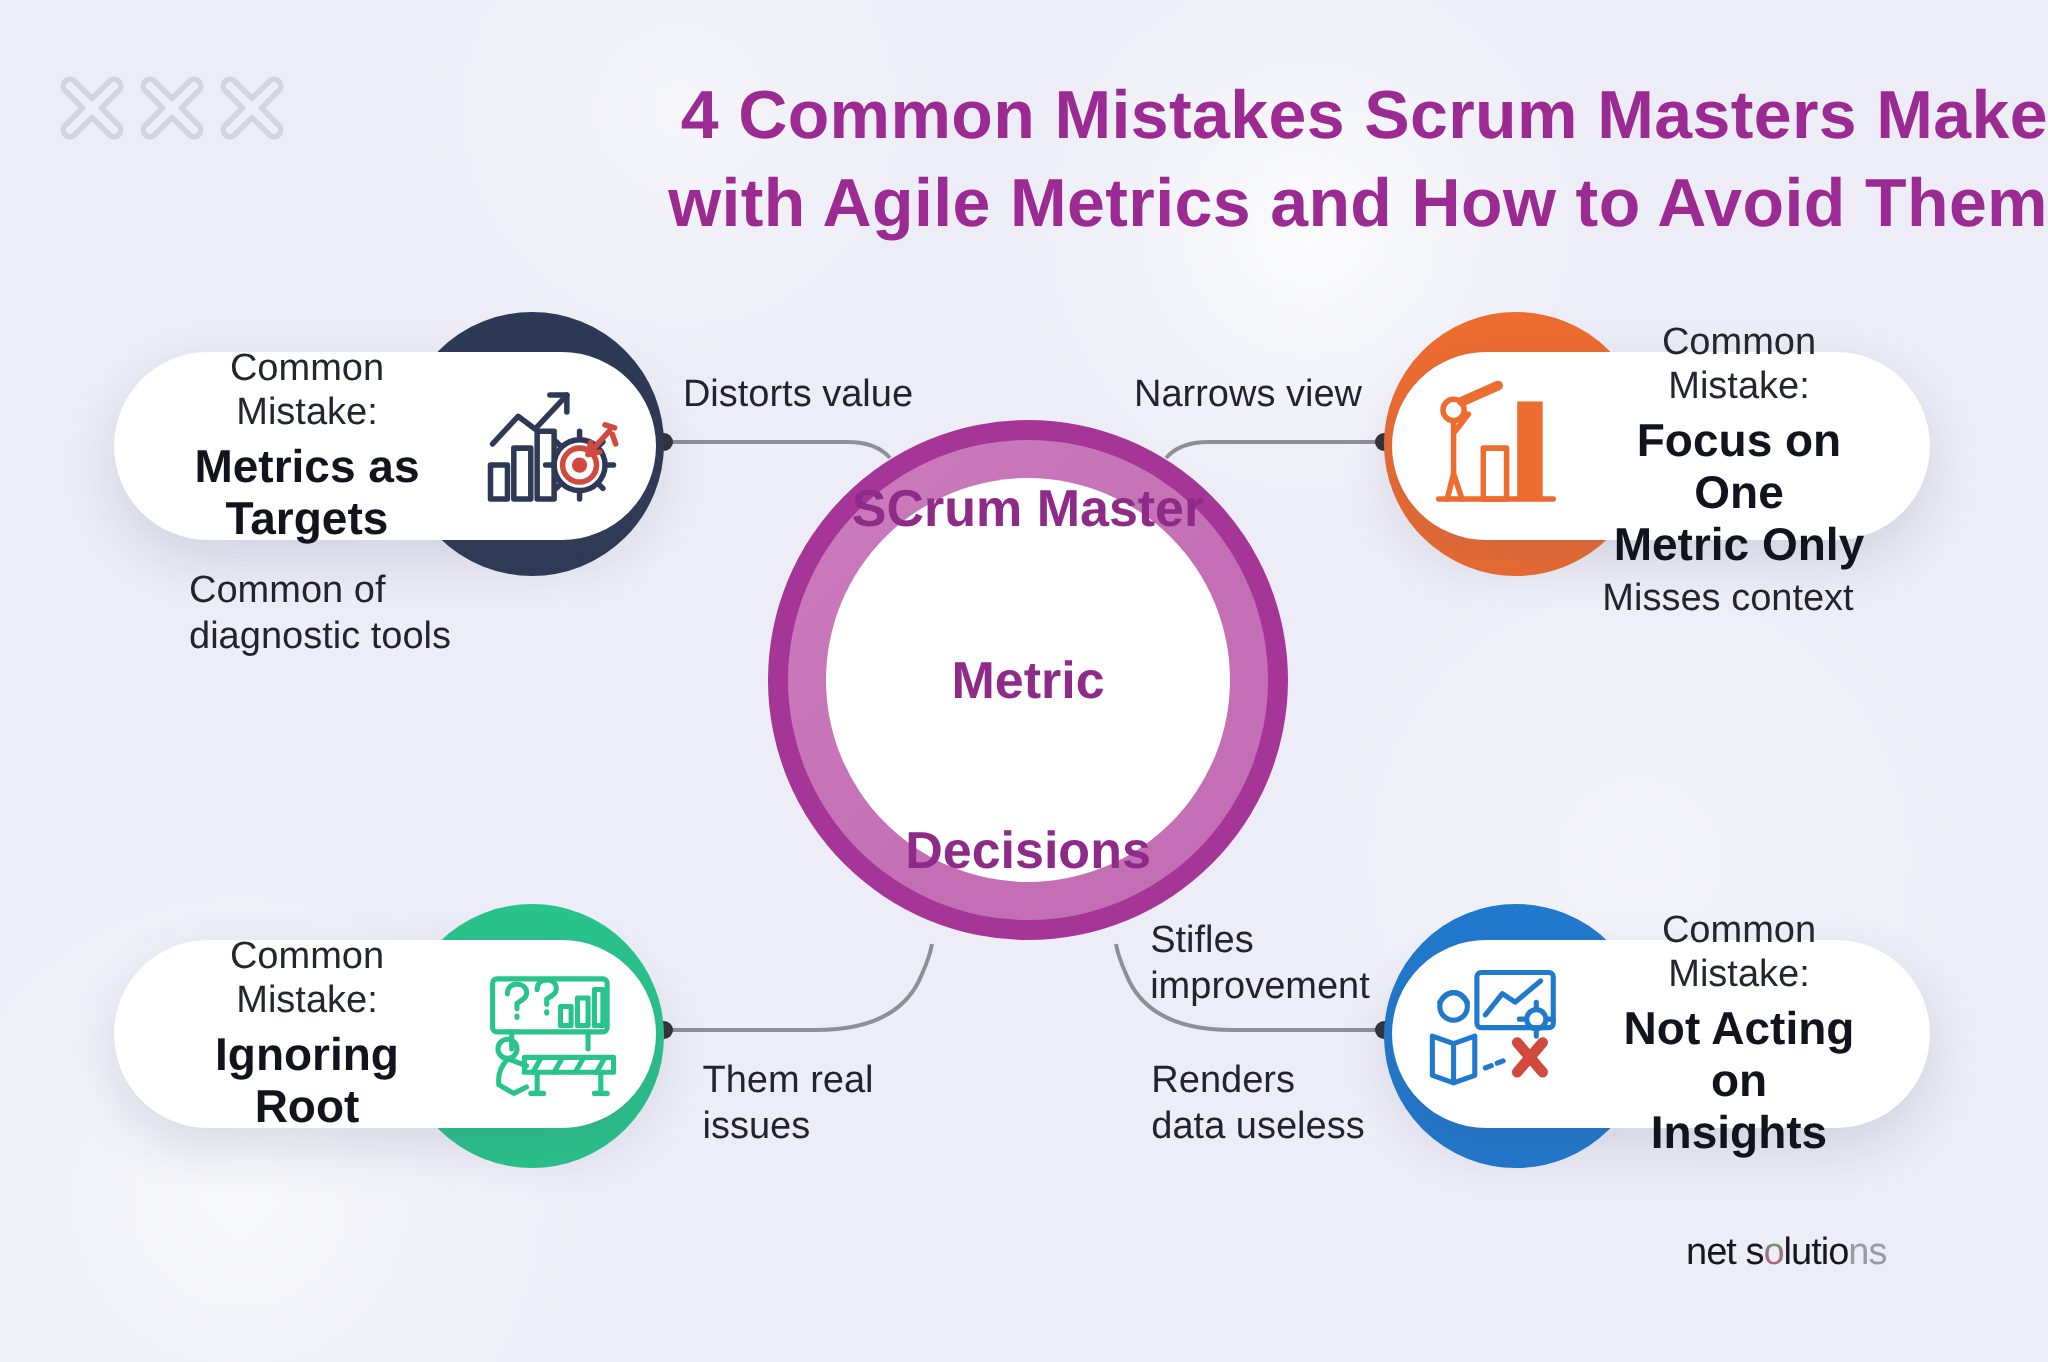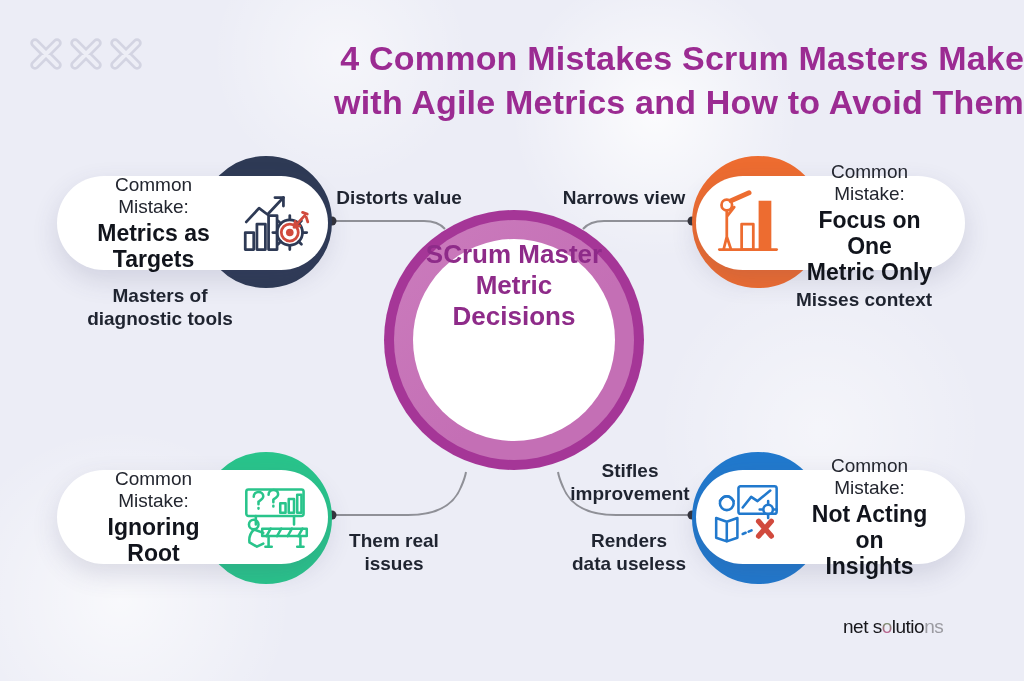--- a/index.html
+++ b/index.html
@@ -43,25 +43,25 @@
   .ptitle{font-size:23px;font-weight:bold;color:#11141c;line-height:26px;}
   .icon-box{width:84px;height:84px;flex:none;display:flex;align-items:center;justify-content:center;}
   .pill.tl .icon-box,.pill.bl .icon-box{margin-right:10px;}
   .pill.tr .icon-box,.pill.br .icon-box{margin-left:10px;}
   
   .center-outer{position:absolute;left:384px;top:210px;width:260px;height:260px;
                 border-radius:50%;background:var(--ring_outer,#a53697);z-index:3;}
   .center-mid{position:absolute;inset:10px;border-radius:50%;
               background:linear-gradient(135deg,#cb7cbd, var(--ring_inner,#c46fb5) 60%);}
   .center-infill{position:absolute;inset:29px;border-radius:50%;background:#fff;
-                 display:flex;flex-direction:column;align-items:center;justify-content:flex-start;}
+                 display:flex;flex-direction:column;align-items:center;justify-content:space-between;}
   .center-line{font-size:26px;line-height:31px;font-weight:bold;color:var(--center_text,#8e2b89);}
   
   .lbl{position:absolute;font-size:19px;line-height:23px;color:#1f2430;
-       text-align:center;transform:translateX(-50%);z-index:4;white-space:nowrap;font-weight:bold;}
+       text-align:left;transform:translateX(-50%);z-index:4;white-space:nowrap;}
   .lbl div{white-space:nowrap;}
   .lbl.distorts{left:399px;top:186px;}
   .lbl.narrows{left:624px;top:186px;}
   .lbl.hides{left:394px;top:459px;}
   .lbl.masks{left:394px;top:529px;}
   .lbl.stifles{left:630px;top:459px;}
   .lbl.renders{left:629px;top:529px;}
   .lbl.instead{left:160px;top:284px;}
   .lbl.misses{left:864px;top:288px;}
   
@@ -144,21 +144,21 @@
         </g>
         <g class="s-red" stroke-width="2.6">
           <circle cx="46" cy="42" r="8"></circle>
           <circle class="f-red" cx="46" cy="42" r="3.6" stroke="none"></circle>
           <path d="M60,26 L50,37 M50,37 l5.5,-1.2 M50,37 l1.2,-5.5 M58,23 l4.5,1.5 M61.5,27.5 l1.5,4.5"></path>
         </g>
       </svg>
     </div>
   </div>
   <div class="lbl instead">
-    <div>Masters of</div>
+    <div>Common of</div>
     <div>diagnostic tools</div>
   </div>
   <div class="lbl distorts">Distorts value</div>
 
   <div class="pill tr">
     <div class="icon-box">
       <svg class="ic" width="70" height="70" viewBox="0 0 66 66" aria-hidden="true">
         <g class="s-orange" stroke-width="2.6">
           <path d="M6,58 H60"></path>
           <rect class="f-orange" x="43" y="12" width="12" height="46" stroke="none"></rect>

